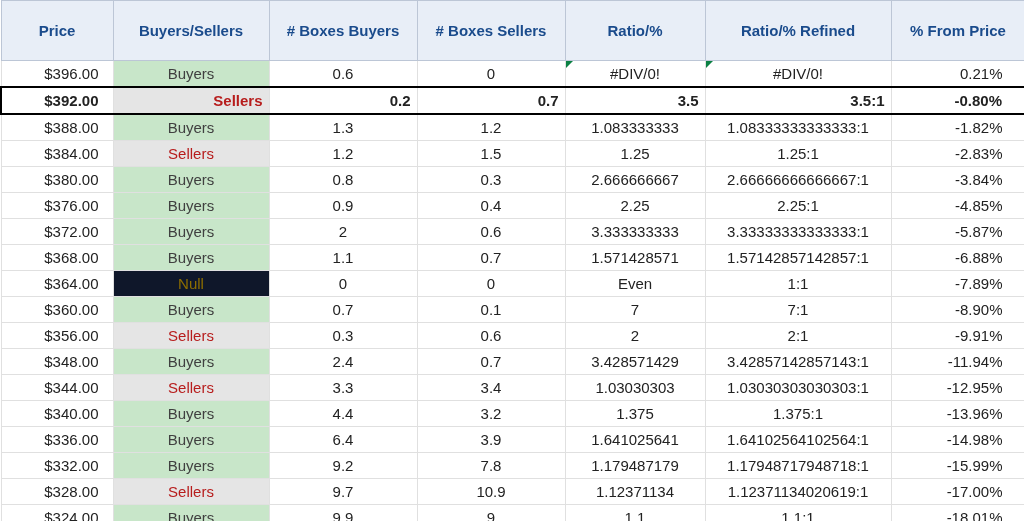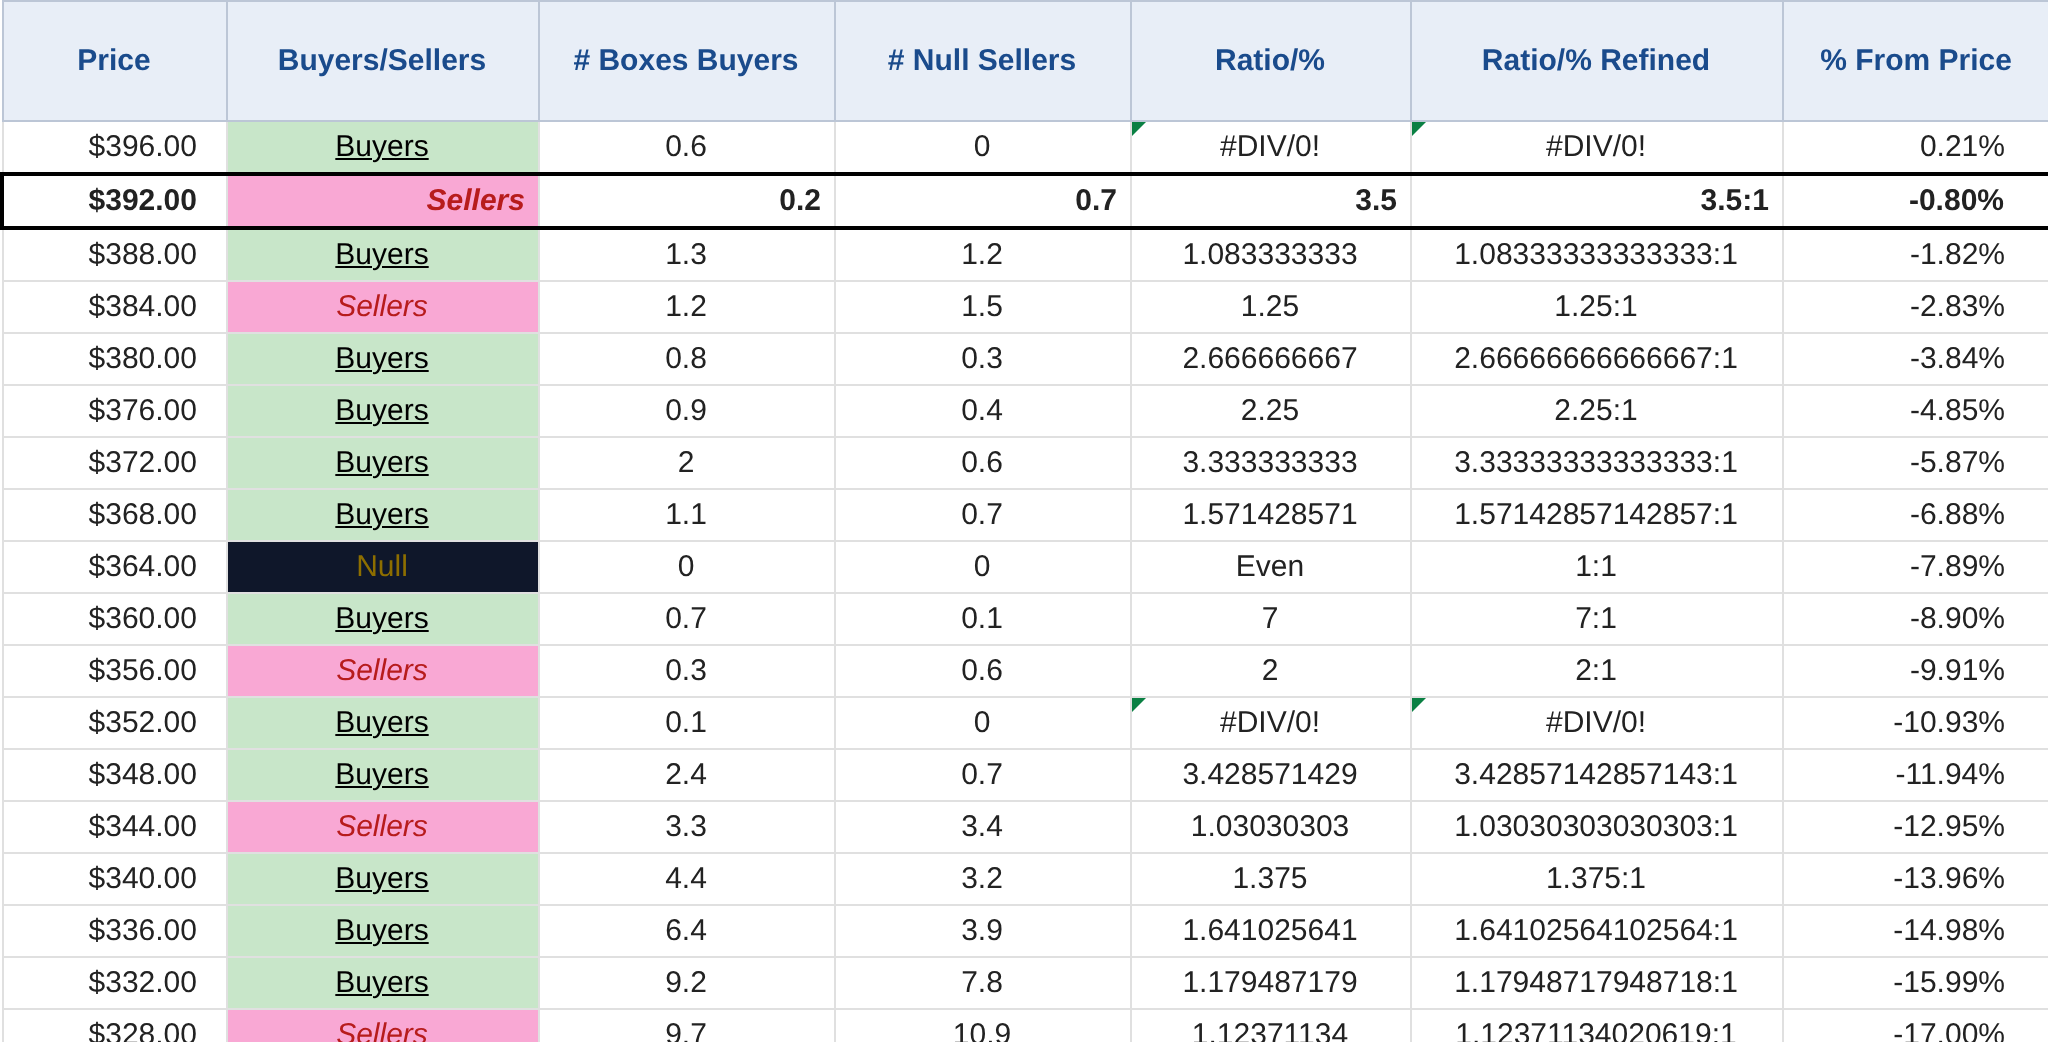--- a/index.html
+++ b/index.html
@@ -28,22 +28,22 @@
   td {
     padding: 4px 6px;
     border: 1px solid #e0e0e0;
     text-align: center;
     font-size: 15px;
     color: #222;
     background: #fff;
     position: relative;
   }
   td.price { text-align: right; padding-right: 14px; }
-  td.bs-buyers { background: #c8e6c9; color: #000000; font-weight: 500; text-decoration: underline; }
-  td.bs-sellers { background: #f9a8d4; color: #b71c1c; font-weight: 500; font-style: italic; }
+  td.bs-buyers { background: #c8e6c9; color: #404040; font-weight: 500; }
+  td.bs-sellers { background: #e5e5e5; color: #b71c1c; font-weight: 500; }
   td.bs-null { background: #0f172a; color: #8d6e00; font-weight: 500; }
   td.pct { text-align: right; padding-right: 22px; }
   tr.highlight td { font-weight: bold; }
   tr.highlight td { border-top: 2.5px solid #000; border-bottom: 2.5px solid #000; text-align: right; }
   tr.highlight td:first-child { border-left: 2.5px solid #000; }
   tr.highlight td:last-child { border-right: 2.5px solid #000; }
   .errflag::before {
     content: "";
     position: absolute;
     top: 0; left: 0;
@@ -69,21 +69,21 @@
       <col class="c4">
       <col class="c5">
       <col class="c6">
       <col class="c7">
   </colgroup>
   <thead>
     <tr>
       <th>Price</th>
       <th>Buyers/Sellers</th>
       <th># Boxes Buyers</th>
-      <th># Null Sellers</th>
+      <th># Boxes Sellers</th>
       <th>Ratio/%</th>
       <th>Ratio/% Refined</th>
       <th>% From Price</th>
     </tr>
   </thead>
   <tbody id="tbody">
       <tr>
         <td class="price">$396.00</td>
         <td class="bs-buyers">Buyers</td>
         <td>0.6</td>
@@ -176,29 +176,20 @@
       <tr>
         <td class="price">$356.00</td>
         <td class="bs-sellers">Sellers</td>
         <td>0.3</td>
         <td>0.6</td>
         <td class="">2</td>
         <td class="">2:1</td>
         <td class="pct">-9.91%</td>
       </tr>
       <tr>
-        <td class="price">$352.00</td>
-        <td class="bs-buyers">Buyers</td>
-        <td>0.1</td>
-        <td>0</td>
-        <td class="errflag">#DIV/0!</td>
-        <td class="errflag">#DIV/0!</td>
-        <td class="pct">-10.93%</td>
-      </tr>
-      <tr>
         <td class="price">$348.00</td>
         <td class="bs-buyers">Buyers</td>
         <td>2.4</td>
         <td>0.7</td>
         <td class="">3.428571429</td>
         <td class="">3.42857142857143:1</td>
         <td class="pct">-11.94%</td>
       </tr>
       <tr>
         <td class="price">$344.00</td>

